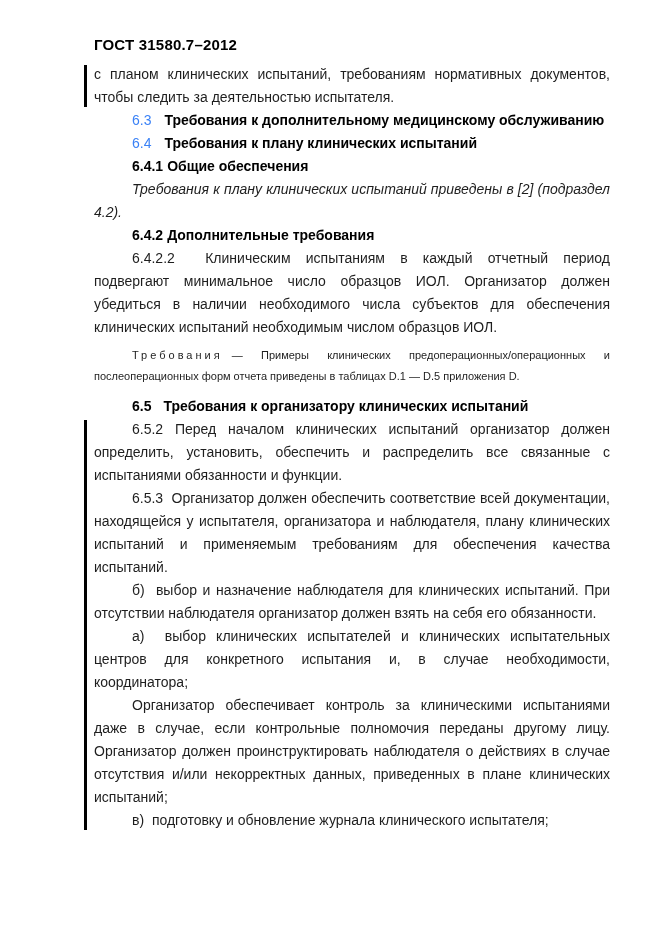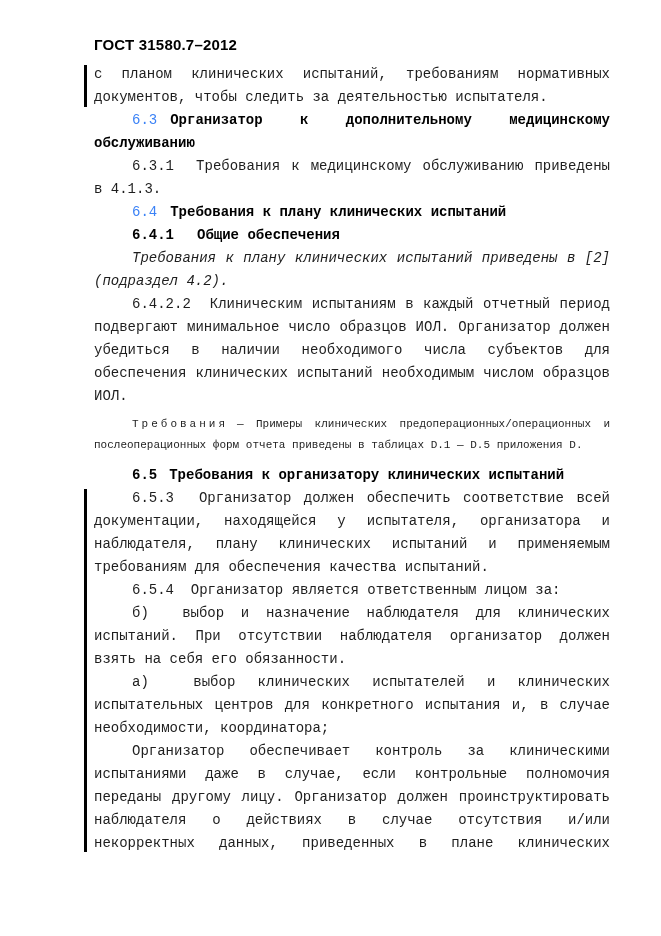--- a/index.html
+++ b/index.html
@@ -30,39 +30,38 @@
     top: 63px;
     left: 94px;
     width: 516px;
     font-size: 14px;
     line-height: 23px;
     text-align: justify;
   }
   .content p {
     margin: 0;
     text-indent: 38px;
-    font-family: Liberation Mono, monospace;
   }
   .content p.flush {
     text-indent: 0;
   }
   .heading {
     font-weight: bold;
     color: #000;
   }
   .heading .h-num {
     font-weight: bold;
     margin-right: 13px;
   }
   .heading .h-num.reg {
     font-weight: normal;
     color: #3b82f6;
   }
   .heading .h-num.sub {
-    margin-right: 23px;
+    margin-right: 4px;
   }
   .heading .h-num.wide {
     margin-right: 12px;
   }
   .italic {
     font-style: italic;
   }
   .note {
     font-size: 11px;
     line-height: 21px;
@@ -101,41 +100,41 @@
 <div class="page">
 
   <div class="doc-header">ГОСТ 31580.7–2012</div>
 
   <div class="content">
 
     <div class="change-block">
       <p class="flush">с планом клинических испытаний, требованиям нормативных документов, чтобы следить за деятельностью испытателя.</p>
     </div>
 
-    <p class="heading"><span class="h-num reg">6.3</span><span class="h-title">Организатор к дополнительному медицинскому обслуживанию</span></p>
+    <p class="heading"><span class="h-num reg">6.3</span><span class="h-title">Требования к дополнительному медицинскому обслуживанию</span></p>
 
-    <p>6.3.1&nbsp; Требования к медицинскому обслуживанию приведены в 4.1.3.</p>
 
     <p class="heading"><span class="h-num reg">6.4</span><span class="h-title">Требования к плану клинических испытаний</span></p>
 
     <p class="heading"><span class="h-num sub">6.4.1</span><span class="h-title">Общие обеспечения</span></p>
 
     <p class="italic">Требования к плану клинических испытаний приведены в [2] (подраздел 4.2).</p>
 
+    <p class="heading"><span class="h-num sub">6.4.2</span><span class="h-title">Дополнительные требования</span></p>
 
 
     <p>6.4.2.2&nbsp; Клиническим испытаниям в каждый отчетный период подвергают минимальное число образцов ИОЛ. Организатор должен убедиться в наличии необходимого числа субъектов для обеспечения клинических испытаний необходимым числом образцов ИОЛ.</p>
 
     <p class="note"><span class="note-label">Требования</span><span class="note-text">—  Примеры клинических предоперационных/операционных и послеоперационных форм отчета приведены в таблицах D.1 — D.5 приложения D.</span></p>
 
     <p class="heading"><span class="h-num wide">6.5</span><span class="h-title">Требования к организатору клинических испытаний</span></p>
 
     <div class="change-block">
+      <p>6.5.2 Перед началом клинических испытаний организатор должен определить, установить, обеспечить и распределить все связанные с испытаниями обязанности и функции.</p>
       <p>6.5.3&nbsp; Организатор должен обеспечить соответствие всей документации, находящейся у испытателя, организатора и наблюдателя, плану клинических испытаний и применяемым требованиям для обеспечения качества испытаний.</p>
-      <p>6.5.4&nbsp; Организатор является ответственным лицом за:</p>
       <p>б)&nbsp; выбор и назначение наблюдателя для клинических испытаний. При отсутствии наблюдателя организатор должен взять на себя его обязанности.</p>
       <p>а)&nbsp; выбор клинических испытателей и клинических испытательных центров для конкретного испытания и, в случае необходимости, координатора;</p>
       <p>Организатор обеспечивает контроль за клиническими испытаниями даже в случае, если контрольные полномочия переданы другому лицу. Организатор должен проинструктировать наблюдателя о действиях в случае отсутствия и/или некорректных данных, приведенных в плане клинических испытаний;</p>
       <p>в)&nbsp; подготовку и обновление журнала клинического испытателя;</p>
     </div>
 
   </div>
 
   <div class="page-number">8</div>
 

